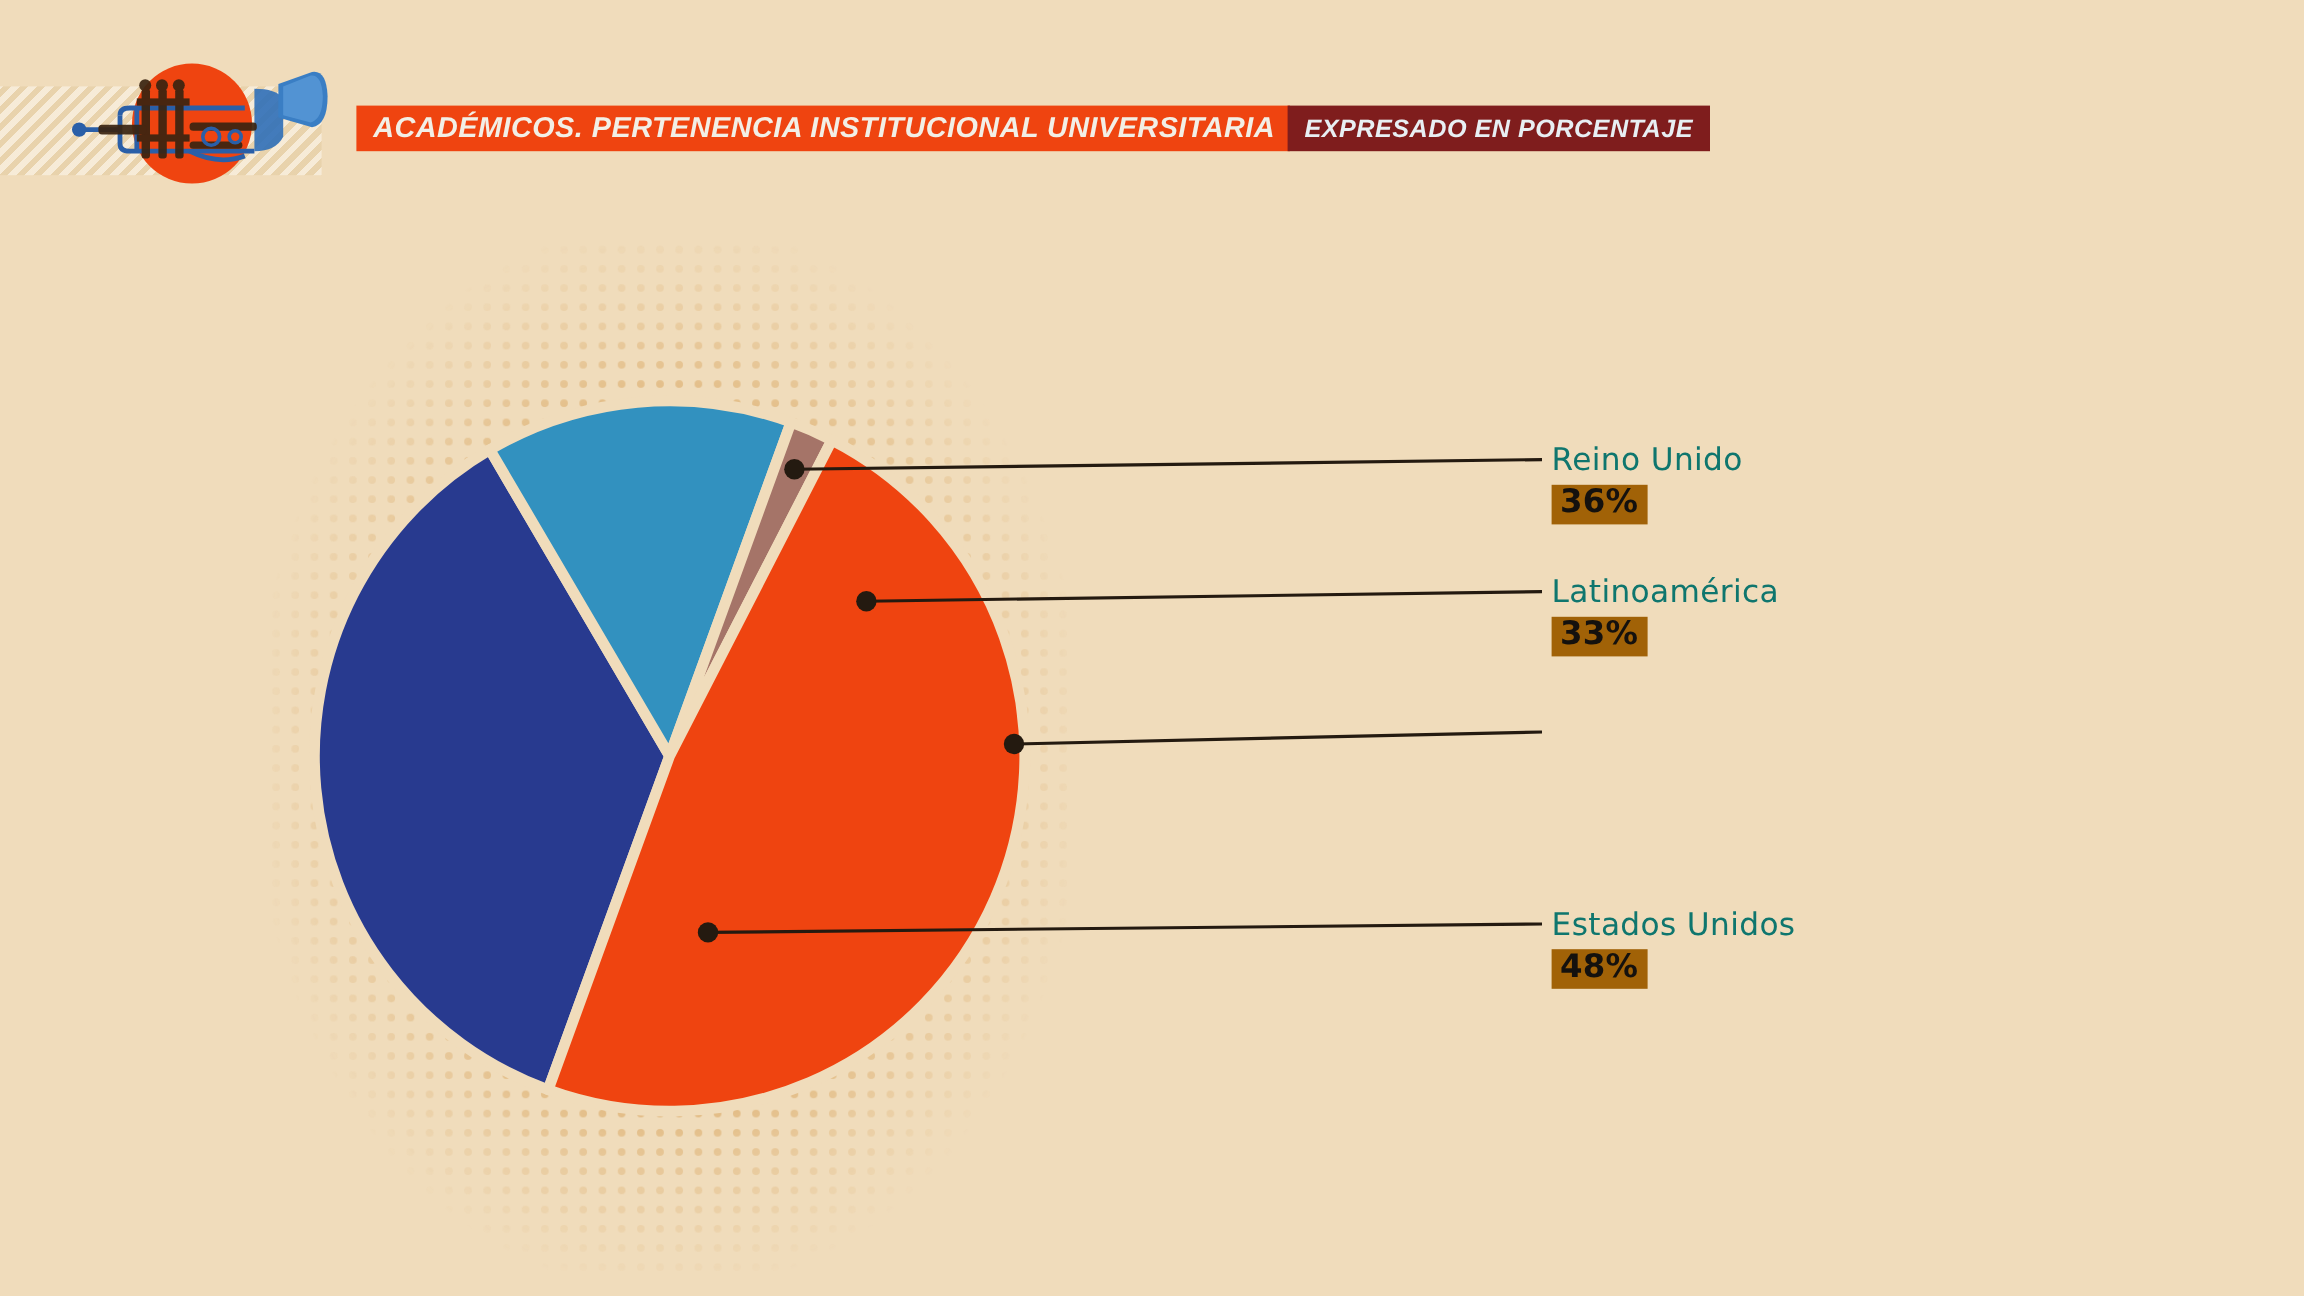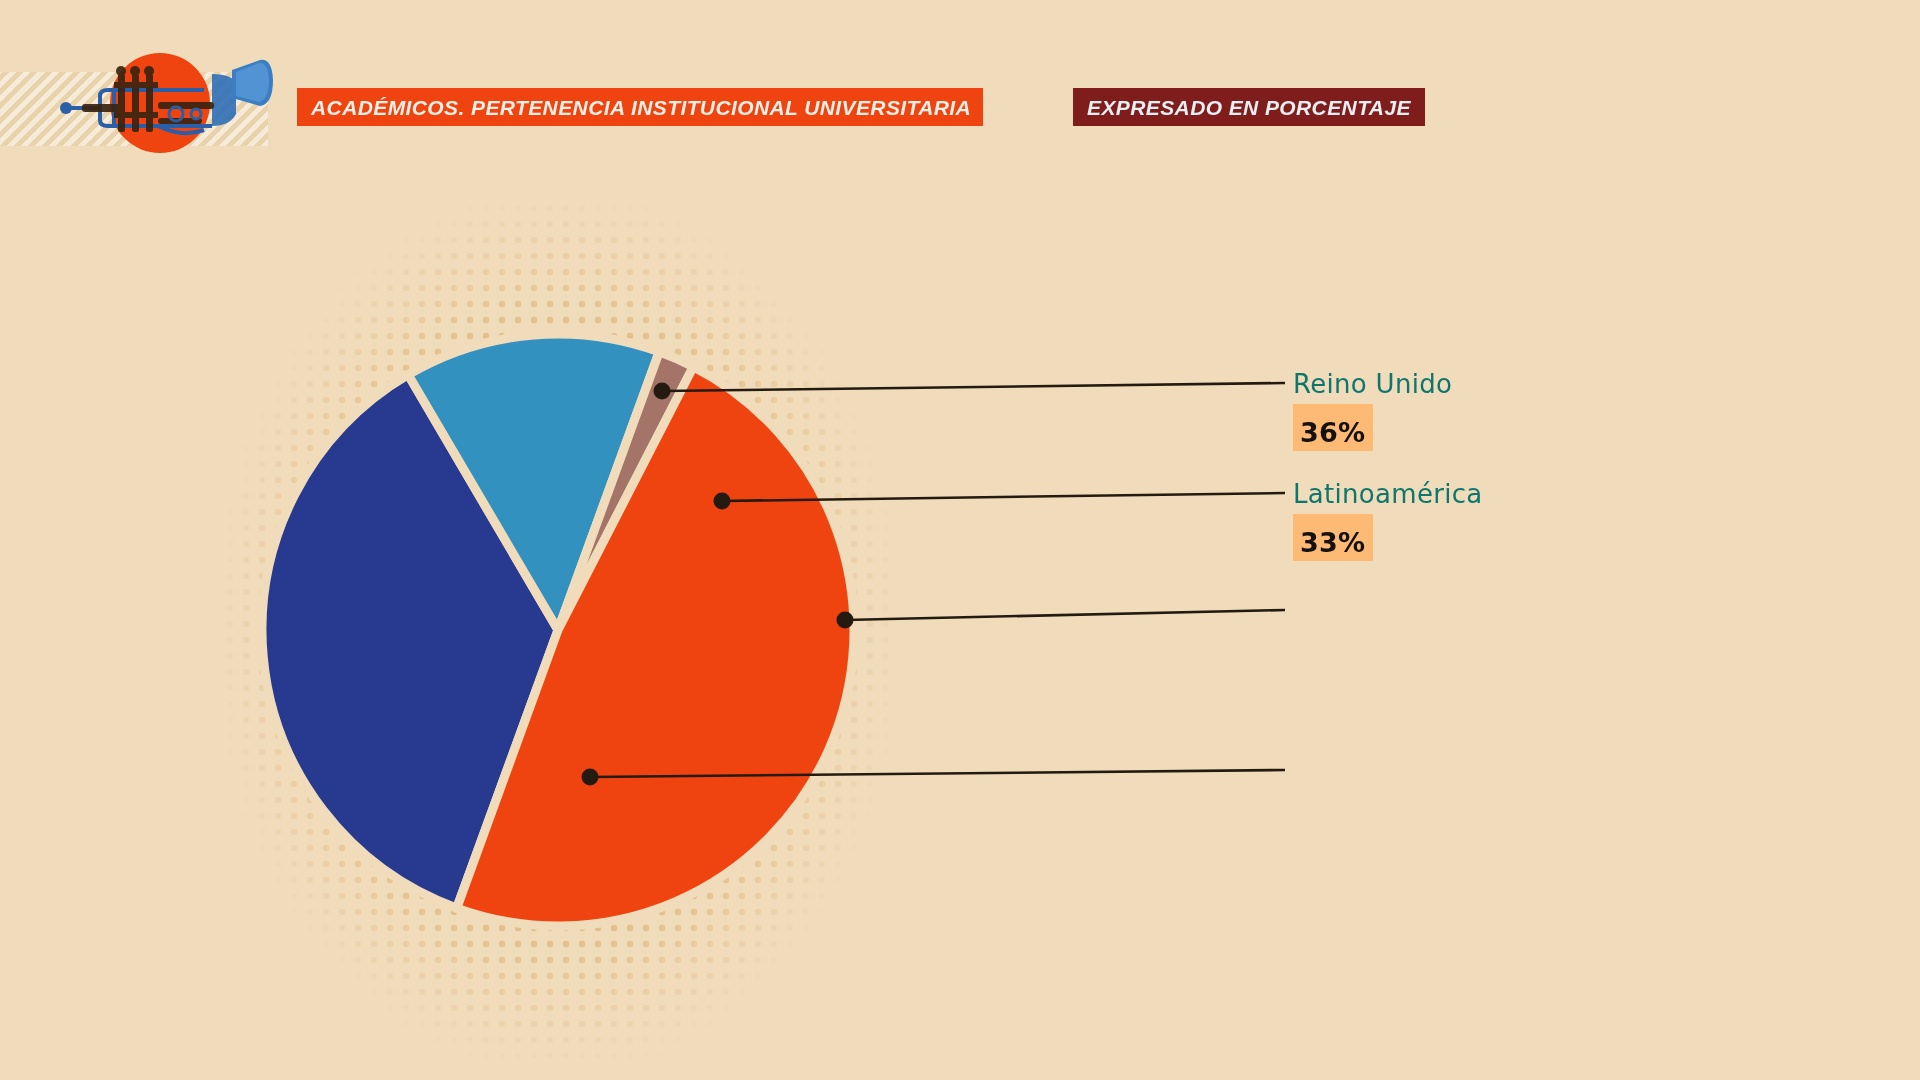--- a/index.html
+++ b/index.html
@@ -39,21 +39,21 @@
   }
 
   #title-band {
     position:absolute; left:297px; top:88px; height:38px;
     background:#ef4410;
     display:flex; align-items:center;
     padding:0 12px 0 14px;
   }
   #title-band .txt {
     color:#f2efe6;
-    font-size:21px;
+    font-size:24px;
     font-weight:bold;
     font-style:italic;
     letter-spacing:.4px;
     white-space:nowrap;
     line-height:1;
   }
   #subtitle-band {
     position:absolute; left:1073px; top:88px; height:38px;
     background:#7f1d1d;
     display:flex; align-items:center;
@@ -87,26 +87,26 @@
     color:#0f766e;
     font-family:"DejaVu Sans", sans-serif;
     font-weight:400;
     letter-spacing:.3px;
     white-space:nowrap;
     line-height:1.1;
   }
   .label-pct {
     display:inline-block;
     margin-top:5px;
-    background:#fdba74;
+    background:#a16207;
     color:#14110e;
     font-size:27px;
     font-weight:bold;
     font-family:"DejaVu Sans", sans-serif;
-    padding:14px 8px 3px 7px;
+    padding:0 8px 3px 7px;
     line-height:1.12;
     letter-spacing:.2px;
   }
   #leaders { position:absolute; left:0; top:0; width:1920px; height:1080px; pointer-events:none; }
 </style>
 </head>
 <body>
 
 <div id="stage">
 
@@ -204,15 +204,19 @@
       <div class="label-name">Reino Unido</div>
       <div><span class="label-pct">36%</span></div>
     </div>
 
     <div class="label-group" id="lg1" style="top: 480px; left: 1293px;">
       <div class="label-name">Latinoamérica</div>
       <div><span class="label-pct">33%</span></div>
     </div>
 
 
+    <div class="label-group" id="lg3" style="top: 757px; left: 1293px;">
+      <div class="label-name">Estados Unidos</div>
+      <div><span class="label-pct">48%</span></div>
+    </div>
 
   </div>
 </div>
 
 </body></html>

